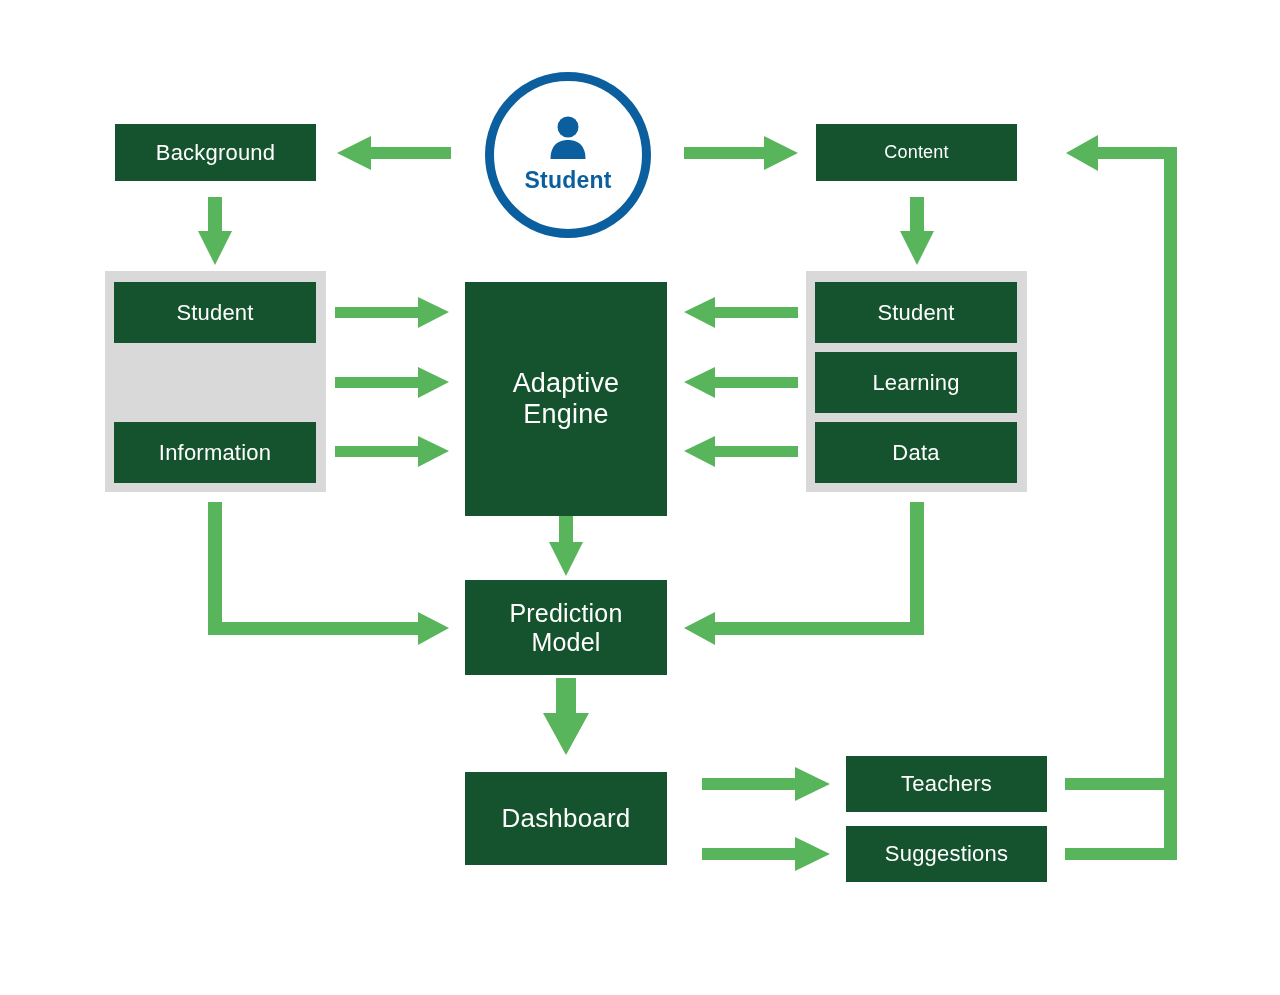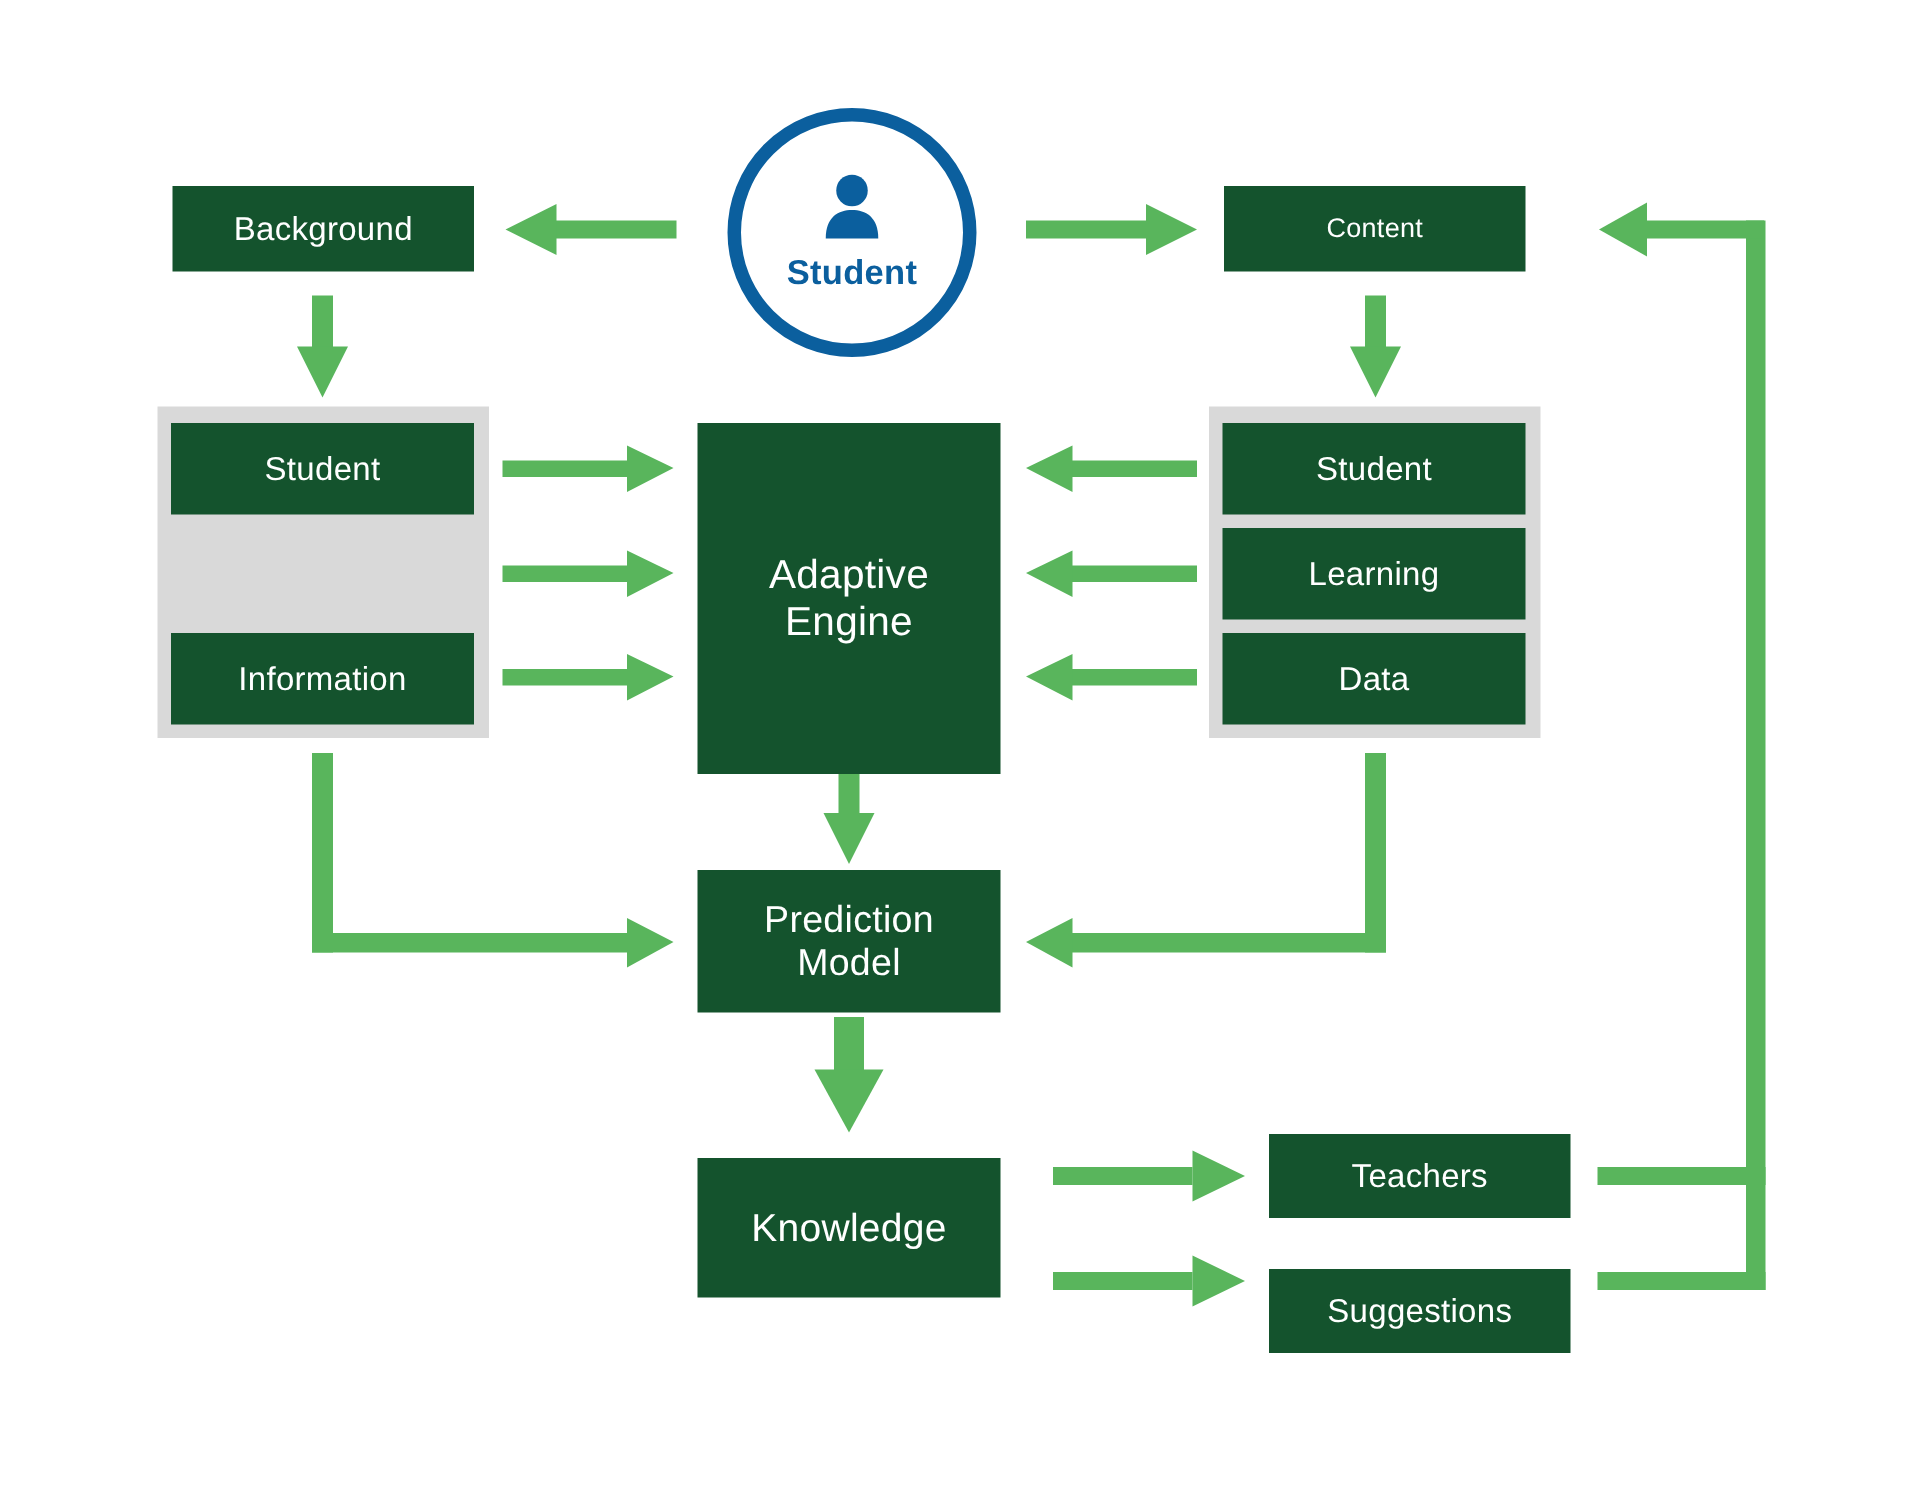--- a/index.html
+++ b/index.html
@@ -194,19 +194,19 @@
   <div class="node" style="left:815px; top:282px; width:202px; height:61px; font-size:22px;">Student</div>
 
   <div class="node" style="left:815px; top:352px; width:202px; height:61px; font-size:22px;text-align:right;">Learning</div>
 
   <div class="node" style="left:815px; top:422px; width:202px; height:61px; font-size:22px;">Data</div>
 
   <div class="node" style="left:465px; top:282px; width:202px; height:234px; font-size:27px; padding:0 22px;">Adaptive Engine</div>
 
   <div class="node" style="left:465px; top:580px; width:202px; height:95px; font-size:25px; padding:0 32px;">Prediction Model</div>
 
-  <div class="node" style="left:465px; top:772px; width:202px; height:93px; font-size:26px;">Knowledge</div>
+  <div class="node" style="left:465px; top:772px; width:202px; height:93px; font-size:26px;">Dashboard</div>
 
   <div class="node" style="left:846px; top:756px; width:201px; height:56px; font-size:22px;">Teachers</div>
 
-  <div class="node" style="left:846px; top:826px; width:201px; height:56px; font-size:22px;margin-top:20px;">Suggestions</div>
+  <div class="node" style="left:846px; top:826px; width:201px; height:56px; font-size:22px;">Suggestions</div>
 
 </div>
 
 </body></html>

